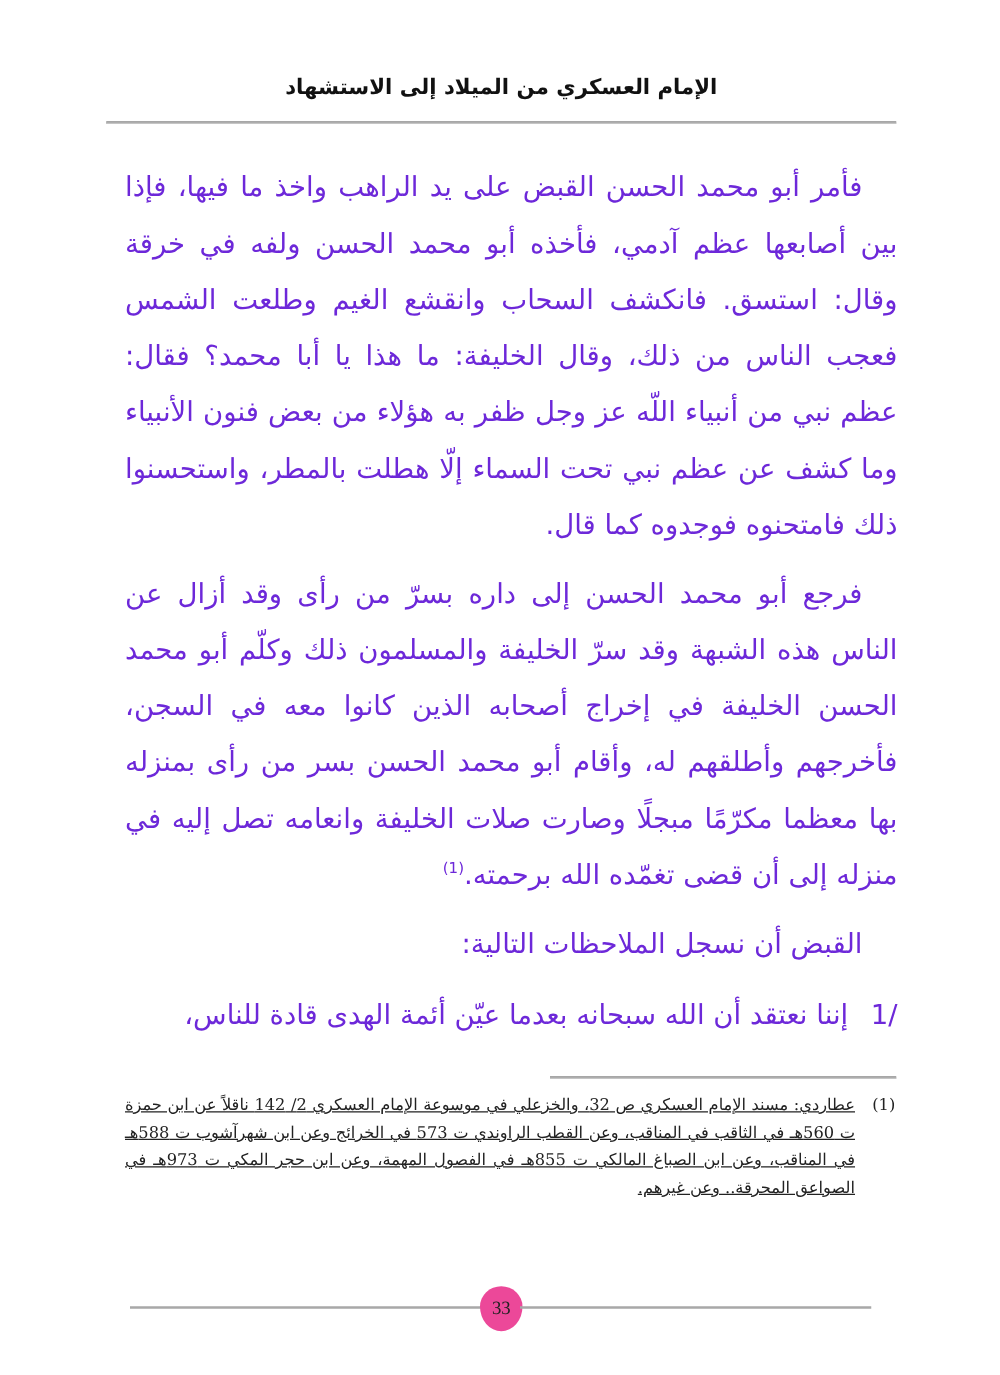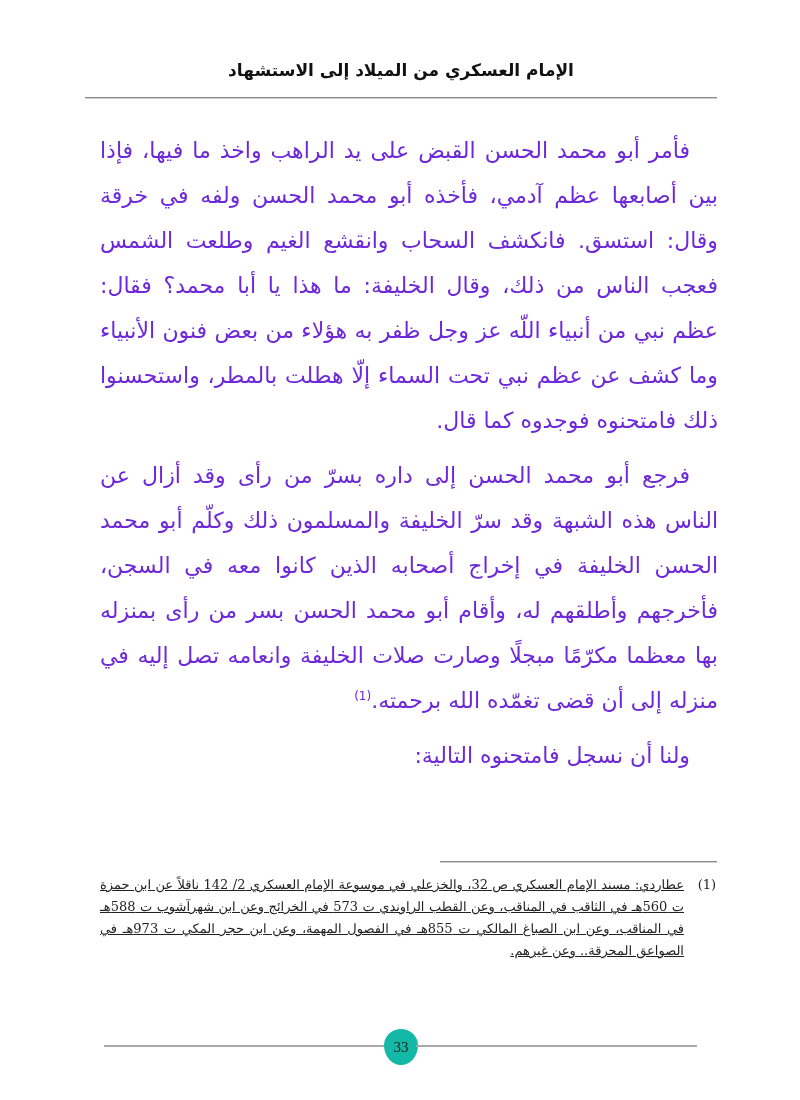--- a/index.html
+++ b/index.html
@@ -123,21 +123,21 @@
       background: #a8a8a8;
     }
     .footer-rule.left  { left: 104px; width: 282px; }
     .footer-rule.right { left: 416px; width: 281px; }
     .page-number-badge {
       position: absolute;
       top: 1029px;
       left: 384px;
       width: 34px;
       height: 36px;
-      background: #14b8a6;
+      background: #ec4899;
       border-radius: 50% 50% 50% 50% / 45% 45% 55% 55%;
       display: flex;
       align-items: center;
       justify-content: center;
       font-family: "Liberation Serif", serif;
       font-size: 15px;
       color: #222;
       direction: ltr;
     }
   </style>
@@ -145,21 +145,22 @@
 <body>
 
 <div class="page">
 
   <div class="running-header">الإمام العسكري من الميلاد إلى الاستشهاد</div>
   <div class="header-rule"></div>
 
   <div class="body-text">
     <p><span>فأمر أبو محمد الحسن القبض على يد الراهب واخذ ما فيها، فإذا بين أصابعها عظم آدمي، فأخذه أبو محمد الحسن ولفه في خرقة وقال: استسق. فانكشف السحاب وانقشع الغيم وطلعت الشمس فعجب الناس من ذلك، وقال الخليفة: ما هذا يا أبا محمد؟ فقال: عظم نبي من أنبياء اللّه عز وجل ظفر به هؤلاء من بعض فنون الأنبياء وما كشف عن عظم نبي تحت السماء إلّا هطلت بالمطر، واستحسنوا ذلك فامتحنوه فوجدوه كما قال.</span></p>
     <p><span>فرجع أبو محمد الحسن إلى داره بسرّ من رأى وقد أزال عن الناس هذه الشبهة وقد سرّ الخليفة والمسلمون ذلك وكلّم أبو محمد الحسن الخليفة في إخراج أصحابه الذين كانوا معه في السجن، فأخرجهم وأطلقهم له، وأقام أبو محمد الحسن بسر من رأى بمنزله بها معظما مكرّمًا مبجلًا وصارت صلات الخليفة وانعامه تصل إليه في منزله إلى أن قضى تغمّده الله برحمته.</span><sup class="fn-ref">(1)</sup></p>
-    <p><span>ولنا أن نسجل فامتحنوه التالية:</span></p>
+    <p><span>القبض أن نسجل الملاحظات التالية:</span></p>
+    <p class="list-item"><span class="list-num">1/</span><span>إننا نعتقد أن الله سبحانه بعدما عيّن أئمة الهدى قادة للناس،</span></p>
   </div>
 
   <div class="footnote-rule"></div>
 
   <div class="footnotes">
     <div class="footnote">
       <span class="fn-num">(1)</span>
       <span class="fn-text">عطاردي: مسند الإمام العسكري ص 32، والخزعلي في موسوعة الإمام العسكري 2/ 142 ناقلاً عن ابن حمزة ت 560هـ في الثاقب في المناقب، وعن القطب الراوندي ت 573 في الخرائج وعن ابن شهرآشوب ت 588هـ في المناقب، وعن ابن الصباغ المالكي ت 855هـ في الفصول المهمة، وعن ابن حجر المكي ت 973هـ في الصواعق المحرقة.. وعن غيرهم.</span>
     </div>
   </div>

